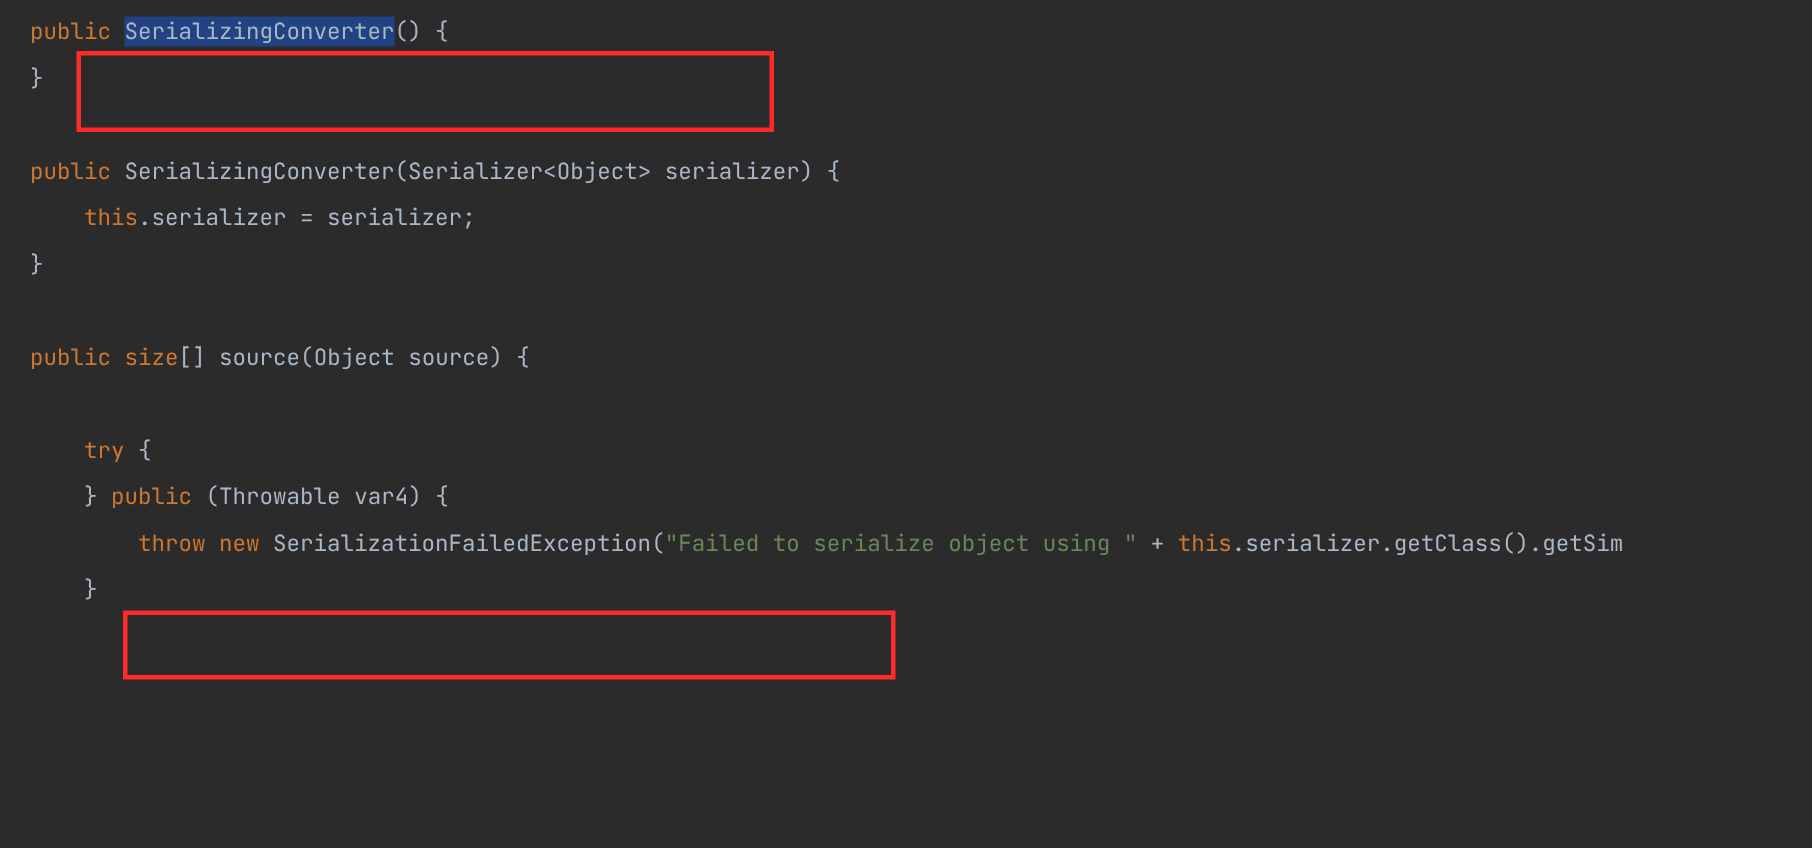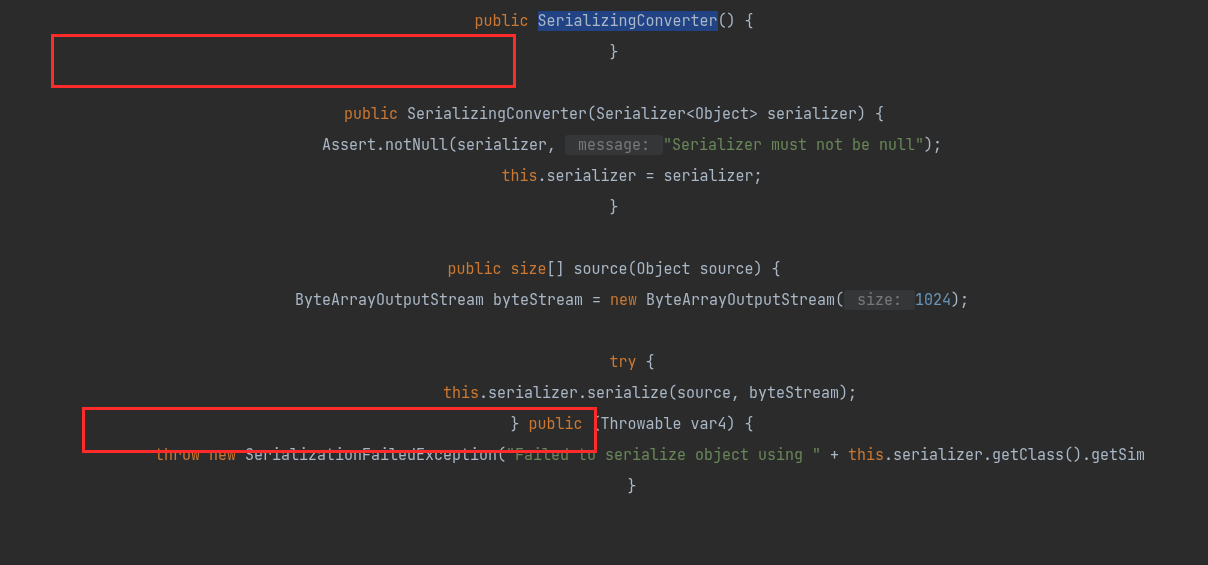--- a/index.html
+++ b/index.html
@@ -21,21 +21,20 @@
     padding-top: 6px;
     box-sizing: border-box;
   }
 
   .line {
     height: 31px;
     white-space: pre;
     color: #a9b7c6;
     padding-left: 20px;
     position: relative;
-    text-align: center;
   }
 
   
   .kw   { color: #cc7832; }      
   .ident{ color: #a9b7c6; }      
   .plain{ color: #a9b7c6; }
   .punct{ color: #a9b7c6; }
   .str  { color: #6a8759; }      
   .num  { color: #6897bb; }      
   .hint { color: #787878; background:#343638; padding:0 4px; border-radius:3px; }
@@ -50,27 +49,24 @@
   }
 </style>
 </head>
 <body>
 
 <div class="editor" id="editor">
     <div class="line"><span class="kw">public</span><span class="plain"> </span><span class="ident sel">SerializingConverter</span><span class="punct">() {</span></div>
     <div class="line"><span class="punct">}</span></div>
     <div class="line"></div>
     <div class="line"><span class="kw">public</span><span class="plain"> </span><span class="ident">SerializingConverter</span><span class="punct">(</span><span class="ident">Serializer</span><span class="punct">&lt;</span><span class="ident">Object</span><span class="punct">&gt; </span><span class="ident">serializer</span><span class="punct">) {</span></div>
-    <div class="line">    <span class="ident">Assert</span><span class="punct">.</span><span class="ident">notNull</span><span class="punct">(</span><span class="ident">serializer</span><span class="punct">, </span><span class="hint"> message: </span><span class="str">"Serializer must not be null"</span><span class="punct">);</span></div>
     <div class="line">    <span class="kw">this</span><span class="punct">.</span><span class="ident">serializer</span><span class="plain"> = </span><span class="ident">serializer</span><span class="punct">;</span></div>
     <div class="line"><span class="punct">}</span></div>
     <div class="line"></div>
     <div class="line"><span class="kw">public</span><span class="plain"> </span><span class="kw">size</span><span class="punct">[] </span><span class="ident">source</span><span class="punct">(</span><span class="ident">Object</span><span class="plain"> </span><span class="ident">source</span><span class="punct">) {</span></div>
-    <div class="line">    <span class="ident">ByteArrayOutputStream</span><span class="plain"> </span><span class="ident">byteStream</span><span class="plain"> = </span><span class="kw">new</span><span class="plain"> </span><span class="ident">ByteArrayOutputStream</span><span class="punct">(</span><span class="hint"> size: </span><span class="num">1024</span><span class="punct">);</span></div>
     <div class="line"></div>
     <div class="line">    <span class="kw">try</span><span class="plain"> {</span></div>
-    <div class="line">        <span class="kw">this</span><span class="punct">.</span><span class="ident">serializer</span><span class="punct">.</span><span class="ident">serialize</span><span class="punct">(</span><span class="ident">source</span><span class="punct">, </span><span class="ident">byteStream</span><span class="punct">);</span></div>
     <div class="line">    <span class="punct">} </span><span class="kw">public</span><span class="plain"> (</span><span class="ident">Throwable</span><span class="plain"> </span><span class="ident">var4</span><span class="punct">) {</span></div>
     <div class="line">        <span class="kw">throw</span><span class="plain"> </span><span class="kw">new</span><span class="plain"> </span><span class="ident">SerializationFailedException</span><span class="punct">(</span><span class="str">"Failed to serialize object using "</span><span class="plain"> + </span><span class="kw">this</span><span class="punct">.</span><span class="ident">serializer</span><span class="punct">.</span><span class="ident">getClass</span><span class="punct">().</span><span class="ident">getSim</span></div>
     <div class="line">    <span class="punct">}</span></div>
     <div class="box" style="left: 51px; top: 34px; width: 465px; height: 54px;"></div>
     <div class="box" style="left: 82px; top: 407px; width: 515px; height: 46px;"></div>
   </div>
 
 </body></html>

